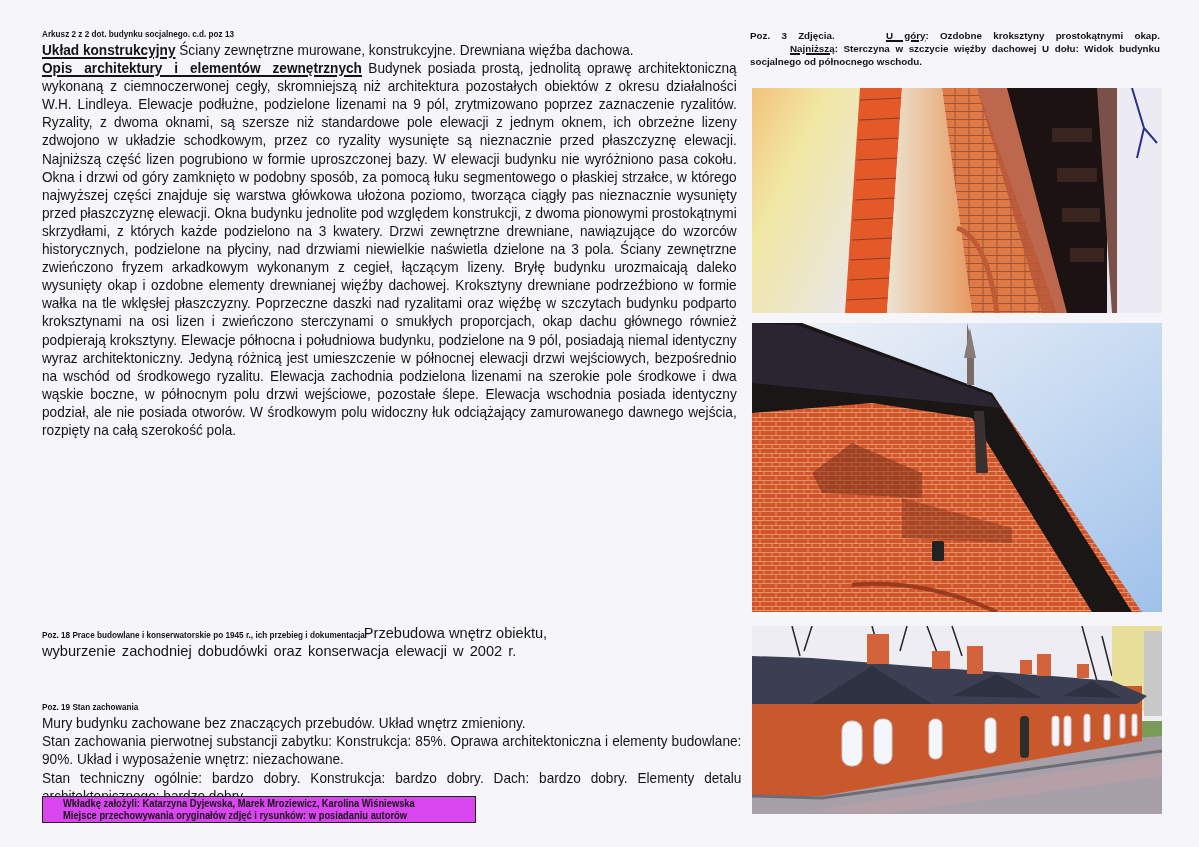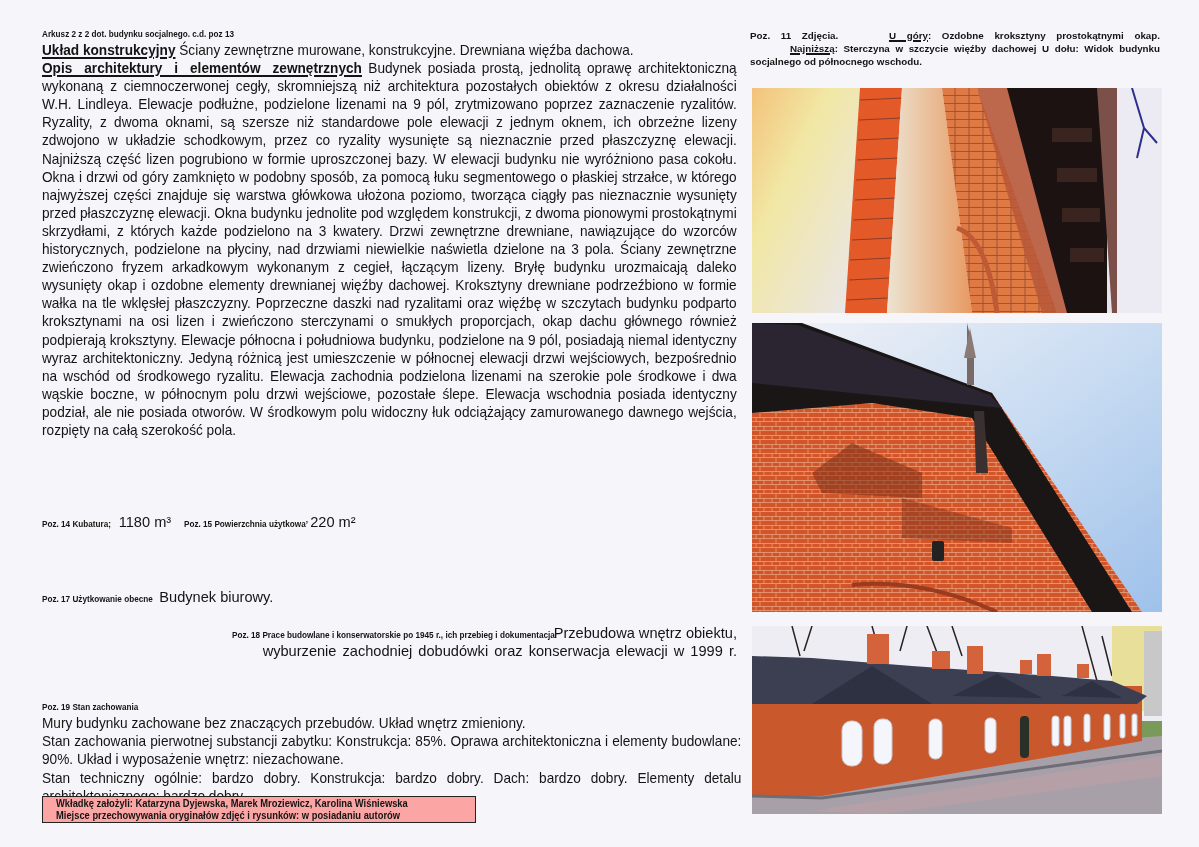--- a/index.html
+++ b/index.html
@@ -21,28 +21,28 @@
   }
   .body-text .heading { font-weight: bold; text-decoration: underline; text-decoration-thickness: 2px; text-underline-offset: 2px; }
   .body-text .heading2 { font-weight: bold; text-decoration: underline; text-decoration-thickness: 2px; text-underline-offset: 2px; word-spacing: 6px; }
 
   .field { position: absolute; left: 42px; white-space: nowrap; }
   .lbl { font-size: 9.5px; font-weight: bold; display: inline-block; transform: scaleX(0.86); transform-origin: left; }
   .val { font-size: 14.6px; }
   .f14 { top: 513px; }
   .f16 { top: 552px; }
   .f17 { top: 588px; }
-  .f18 { top: 624px; width: 695px; text-align: right; }
+  .f18 { top: 624px; width: 695px; }
   .f19 { top: 696px; width: 700px; }
   .f19 .para { font-size: 14.6px; line-height: 18.2px; white-space: normal; text-align: justify; transform: scaleX(0.935); transform-origin: left top; width: 748px; }
 
   .credits {
     position: absolute; left: 42px; top: 796px; width: 434px; height: 27px;
-    border: 1.5px solid #222; background: #fca5a5;
-    padding: 1px 13px; font-size: 10.4px; font-weight: bold; line-height: 12px;
+    border: 1.5px solid #222; background: #d946ef;
+    padding: 1px 20px; font-size: 10.4px; font-weight: bold; line-height: 12px;
     white-space: nowrap;
   }
   .credits div { transform: scaleX(0.9); transform-origin: left; }
 
   
   .caption {
     position: absolute; left: 750px; top: 29px; width: 410px;
     font-size: 9.8px; font-weight: bold; line-height: 13px; text-align: justify;
   }
   .caption u { text-decoration-thickness: 1.5px; margin-left: 40px; }
@@ -59,55 +59,45 @@
 <div class="page">
 
   <div class="left">
     <div class="sheet-head">Arkusz  2 z 2 dot. budynku socjalnego. c.d. poz 13</div>
     <div class="body-text">
       <span class="heading">Układ konstrukcyjny</span><span> Ściany zewnętrzne murowane, konstrukcyjne. Drewniana więźba dachowa.</span><br>
       <span class="heading2">Opis architektury i elementów zewnętrznych</span><span> Budynek posiada prostą, jednolitą oprawę architektoniczną wykonaną z ciemnoczerwonej cegły, skromniejszą niż architektura pozostałych obiektów z okresu działalności W.H. Lindleya. Elewacje podłużne, podzielone lizenami na 9 pól, zrytmizowano poprzez zaznaczenie ryzalitów.  Ryzality, z dwoma oknami, są szersze niż standardowe pole elewacji z jednym oknem, ich obrzeżne lizeny zdwojono w układzie schodkowym, przez co ryzality wysunięte są nieznacznie przed płaszczyznę elewacji. Najniższą część lizen pogrubiono w formie uproszczonej bazy. W elewacji budynku nie wyróżniono pasa cokołu. Okna i drzwi od góry zamknięto w podobny sposób, za pomocą łuku segmentowego o płaskiej strzałce, w którego najwyższej części znajduje się warstwa główkowa ułożona poziomo, tworząca ciągły pas nieznacznie wysunięty przed płaszczyznę elewacji. Okna budynku jednolite pod względem konstrukcji, z dwoma pionowymi prostokątnymi skrzydłami, z których każde podzielono na 3 kwatery. Drzwi zewnętrzne drewniane, nawiązujące do wzorców historycznych, podzielone na płyciny, nad drzwiami niewielkie naświetla dzielone na 3 pola. Ściany zewnętrzne zwieńczono fryzem arkadkowym wykonanym z cegieł, łączącym lizeny. Bryłę budynku urozmaicają daleko wysunięty okap i ozdobne elementy drewnianej więźby dachowej. Kroksztyny drewniane podrzeźbiono w formie wałka na tle wklęsłej płaszczyzny. Poprzeczne daszki nad ryzalitami oraz więźbę w szczytach budynku podparto kroksztynami na osi lizen i zwieńczono sterczynami o smukłych proporcjach, okap dachu głównego również podpierają kroksztyny. Elewacje północna i południowa budynku, podzielone na 9 pól, posiadają niemal identyczny wyraz architektoniczny. Jedyną różnicą jest umieszczenie w północnej elewacji drzwi wejściowych, bezpośrednio na wschód od środkowego ryzalitu. Elewacja zachodnia  podzielona lizenami na szerokie pole środkowe i dwa wąskie boczne, w północnym polu drzwi wejściowe, pozostałe ślepe. Elewacja wschodnia posiada identyczny podział, ale nie posiada otworów. W środkowym polu widoczny łuk odciążający zamurowanego dawnego wejścia, rozpięty na całą szerokość pola.</span>
     </div>
   </div>
 
-  <div class="field f14">
-    <span class="lbl">Poz. 14 Kubatura;</span>
-    <span class="val" style="margin-left:-8px">1180 m³</span>
-    <span class="lbl" style="margin-left:8px">Poz. 15 Powierzchnia użytkowa’</span>
-    <span class="val" style="margin-left:-22px">220 m²</span>
-  </div>
-
-
-  <div class="field f17">
-    <span class="lbl">Poz. 17 Użytkowanie obecne</span>
-    <span class="val" style="margin-left:-16px">Budynek biurowy.</span>
-  </div>
+
+
 
   <div class="field f18">
     <div style="white-space:nowrap">
       <span class="lbl">Poz. 18 Prace budowlane i konserwatorskie po 1945 r., ich przebieg i dokumentacja</span>
       <span class="val" style="margin-left:-58px">Przebudowa  wnętrz obiektu,</span>
     </div>
-    <div class="val" style="word-spacing:2px;margin-top:1px">wyburzenie  zachodniej  dobudówki  oraz  konserwacja  elewacji  w 1999 r.</div>
+    <div class="val" style="word-spacing:2px;margin-top:1px">wyburzenie  zachodniej  dobudówki  oraz  konserwacja  elewacji  w 2002 r.</div>
   </div>
 
   <div class="field f19">
     <div class="lbl">Poz. 19 Stan zachowania</div>
     <div class="para">Mury budynku zachowane bez znaczących przebudów. Układ wnętrz zmieniony.</div>
     <div class="para">Stan zachowania  pierwotnej  substancji zabytku: Konstrukcja: 85%. Oprawa architektoniczna i elementy budowlane: 90%. Układ i wyposażenie wnętrz: niezachowane.</div>
     <div class="para">Stan techniczny ogólnie: bardzo dobry.  Konstrukcja: bardzo dobry. Dach: bardzo dobry. Elementy detalu architektonicznego: bardzo dobry.</div>
   </div>
 
   <div class="credits">
     <div>Wkładkę założyli: Katarzyna Dyjewska, Marek Mroziewicz, Karolina Wiśniewska</div>
     <div>Miejsce przechowywania oryginałów zdjęć i rysunków: w posiadaniu autorów</div>
   </div>
 
   <div class="caption">
-    <span>Poz. 11 Zdjęcia. </span><u>U góry</u><span>: Ozdobne kroksztyny prostokątnymi okap. </span><u>Najniższą</u><span>: Sterczyna w szczycie więźby dachowej U dołu: Widok budynku socjalnego od północnego wschodu.</span>
+    <span>Poz. 3 Zdjęcia. </span><u>U góry</u><span>: Ozdobne kroksztyny prostokątnymi okap. </span><u>Najniższą</u><span>: Sterczyna w szczycie więźby dachowej U dołu: Widok budynku socjalnego od północnego wschodu.</span>
   </div>
 
   <div class="photo p1" title="Ozdobne kroksztyny podtrzymujące okap">
     <svg viewBox="0 0 410 225" preserveAspectRatio="none">
       <defs>
         <linearGradient id="wallL" x1="0" y1="0" x2="1" y2="1">
           <stop offset="0" stop-color="#f3c27a"></stop>
           <stop offset="0.35" stop-color="#f1e7a4"></stop>
           <stop offset="1" stop-color="#e8e6ef"></stop>
         </linearGradient>

